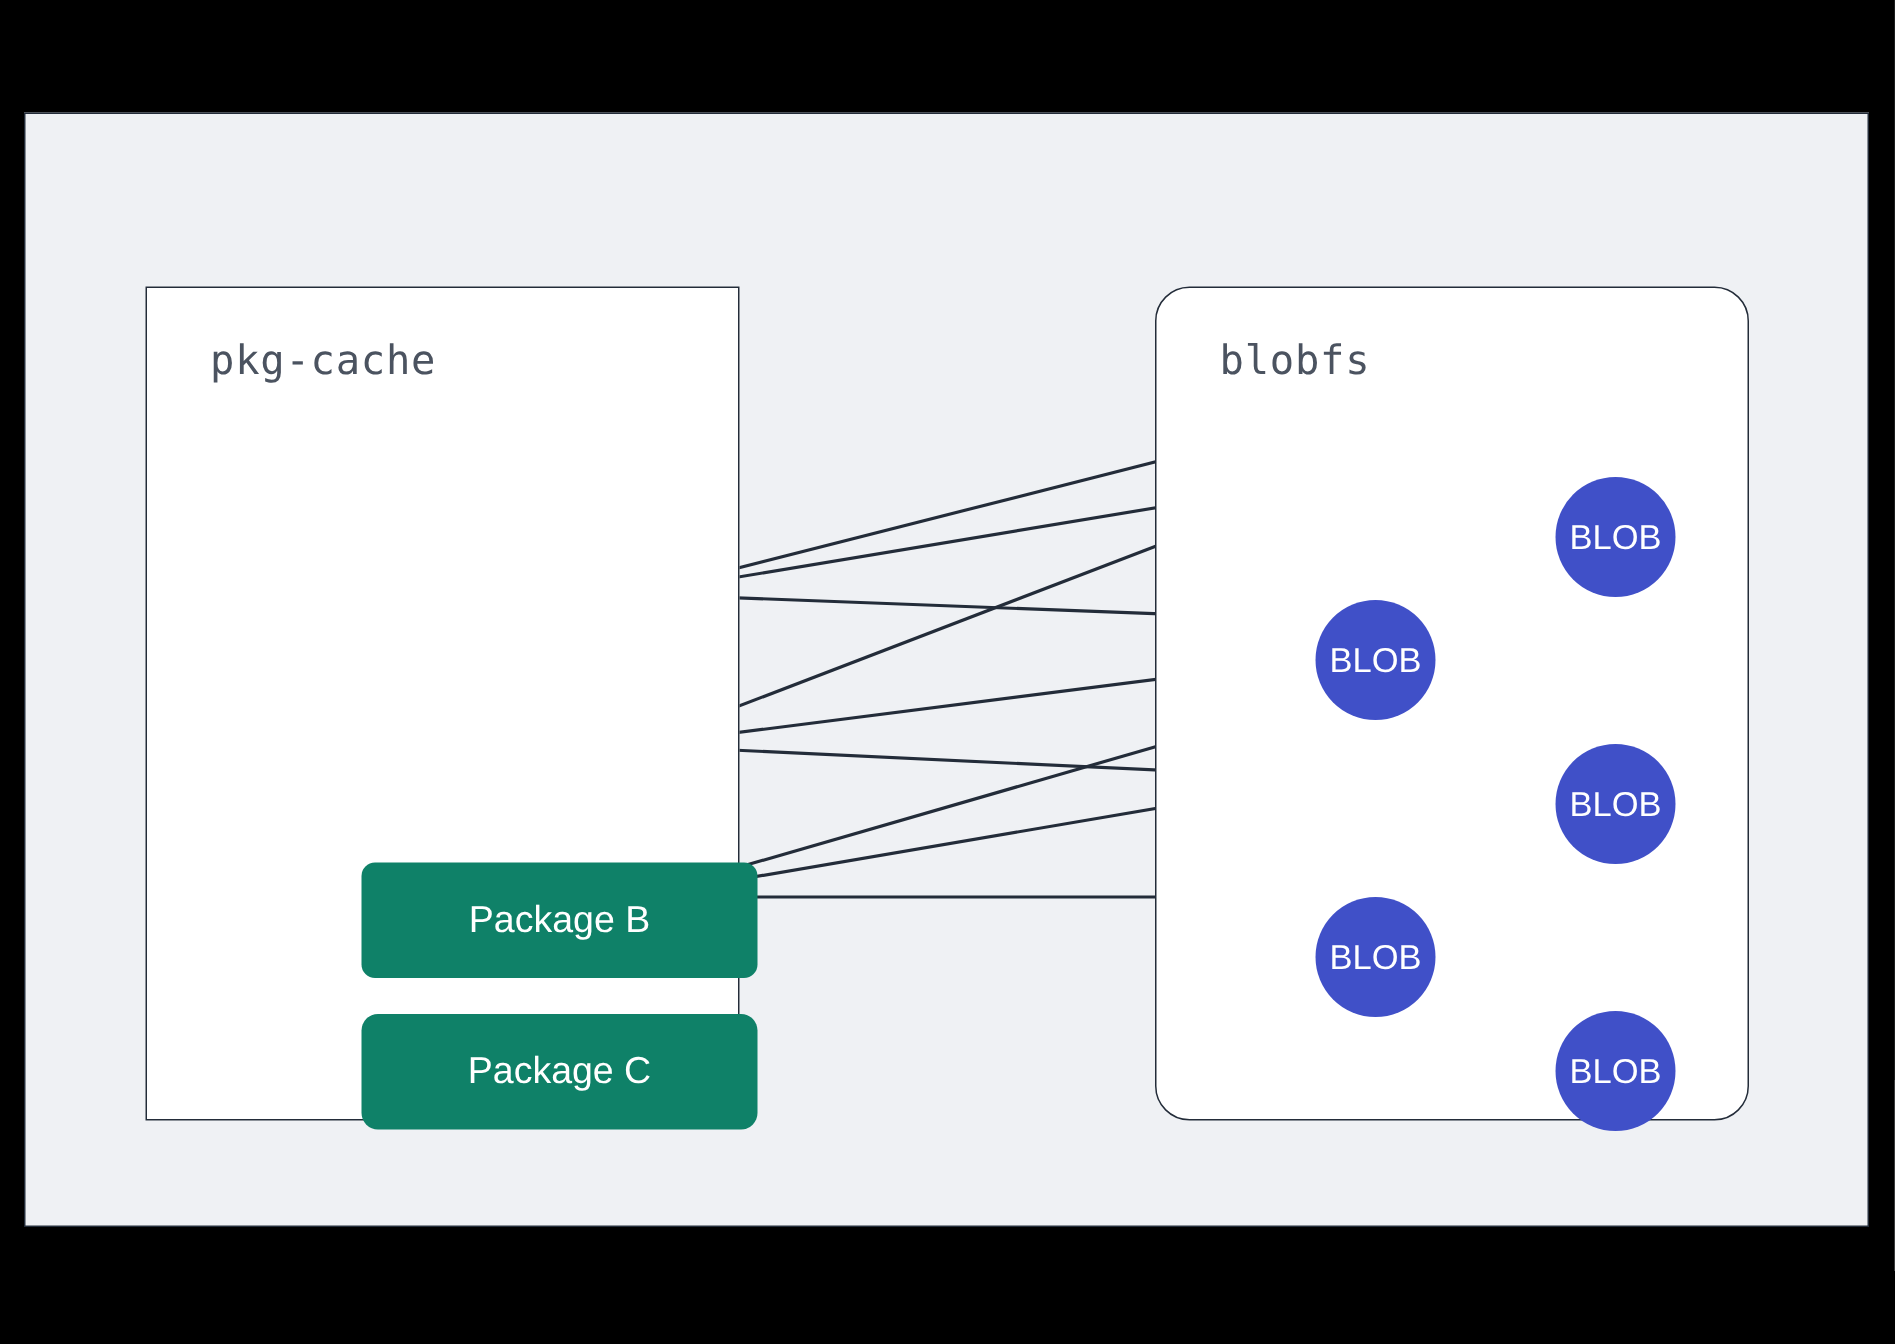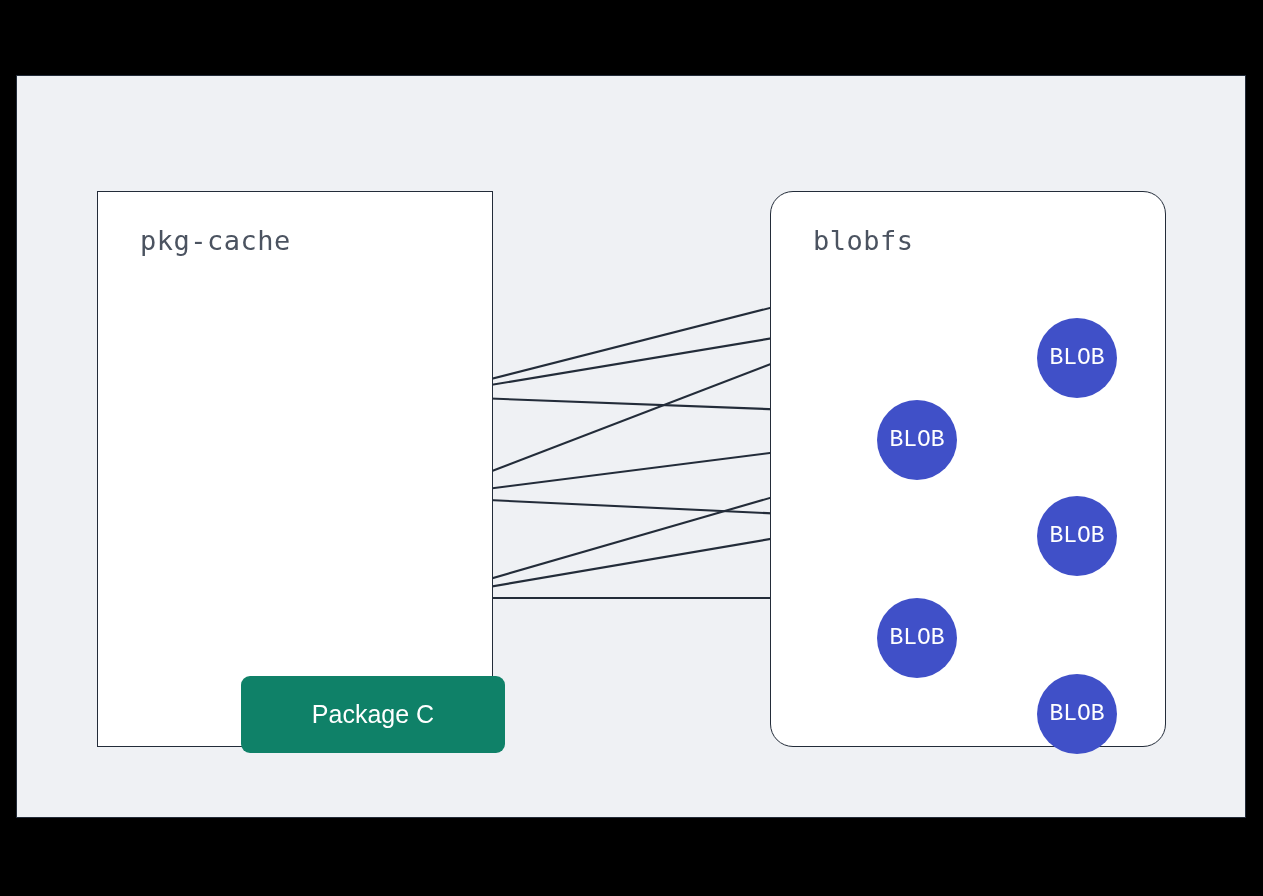--- a/index.html
+++ b/index.html
@@ -71,33 +71,33 @@
     color: #ffffff;
     display: flex;
     align-items: center;
     justify-content: center;
     font-size: 25px;
     font-family: "Liberation Sans", sans-serif;
     box-sizing: border-box;
   }
   #pkg-a { left: 143px; top: 282px; }
   #pkg-b { left: 143px; top: 383px; }
-  #pkg-c { left: 143px; top: 484px; }
+  #pkg-c { left: 143px; top: 484px; border-radius: 11px; }
 
   
   .blob {
     position: absolute;
     border-radius: 50%;
     background: #4050c8;
     color: #ffffff;
     display: flex;
     align-items: center;
     justify-content: center;
     font-size: 23px;
-    font-family: Liberation Mono, monospace;
+    font-family: Liberation Sans, sans-serif;
     box-sizing: border-box;
   }
   #blob-1 { left: 266px; top: 126px; width: 80px; height: 80px; }
   #blob-2 { left: 106px; top: 208px; width: 80px; height: 80px; }
   #blob-3 { left: 266px; top: 304px; width: 80px; height: 80px; }
   #blob-4 { left: 106px; top: 406px; width: 80px; height: 80px; }
   #blob-5 { left: 266px; top: 482px; width: 80px; height: 80px; }
 
   
   #edges {
@@ -137,20 +137,23 @@
       <line class="edge-line" x1="407" y1="421" x2="853" y2="442" marker-end="url(#arrowhead)"></line>
 
       <line class="edge-line" x1="407" y1="522" x2="1012" y2="347" marker-end="url(#arrowhead)"></line>
       <line class="edge-line" x1="407" y1="522" x2="853" y2="446" marker-end="url(#arrowhead)"></line>
       <line class="edge-line" x1="407" y1="522" x2="1012" y2="522" marker-end="url(#arrowhead)"></line>
     </svg>
 
     <div class="panel" id="panel-pkg-cache">
       <div class="panel-title">pkg-cache</div>
 
+      <div class="pkg-box" id="pkg-b">
+        <span>Package B</span>
+      </div>
       <div class="pkg-box" id="pkg-c">
         <span>Package C</span>
       </div>
     </div>
 
     <div class="panel" id="panel-blobfs">
       <div class="panel-title">blobfs</div>
 
       <div class="blob" id="blob-1">
         <span>BLOB</span>

